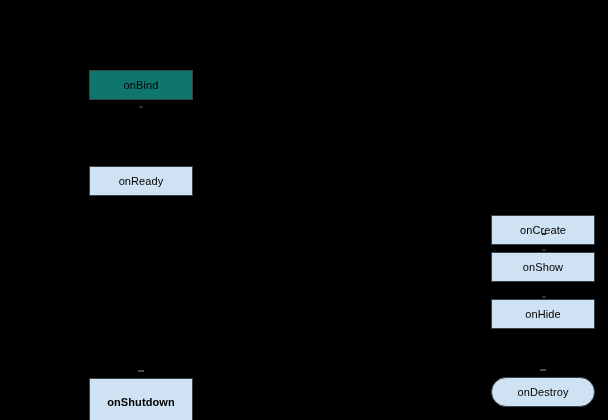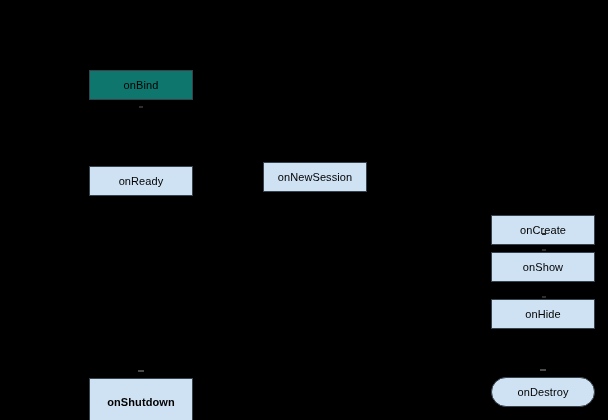--- a/index.html
+++ b/index.html
@@ -33,21 +33,20 @@
   .artifact {
     position: absolute;
   }
 </style>
 </head>
 <body>
 
 <div class="diagram-canvas" style="width: 608px; height: 420px; background: rgb(0, 0, 0);">
   <div class="node" style="left: 89px; top: 70px; width: 104px; height: 30px; background: #0f766e; border-color: rgb(54, 66, 76); color: rgb(0, 0, 0);">onBind</div>
   <div class="node" style="left: 89px; top: 119px; width: 104px; height: 30px; background: rgb(207, 226, 243); border-color: rgb(54, 66, 76); color: rgb(0, 0, 0); margin-top: 47px;">onReady</div>
-  <div class="node" style="left: 263px; top: 162px; width: 104px; height: 30px; background: rgb(207, 226, 243); border-color: rgb(54, 66, 76); color: rgb(0, 0, 0);">onNewSession</div>
   <div class="node" style="left: 491px; top: 215px; width: 104px; height: 30px; background: rgb(207, 226, 243); border-color: rgb(54, 66, 76); color: rgb(0, 0, 0);">onCreate</div>
   <div class="node" style="left: 491px; top: 252px; width: 104px; height: 30px; background: rgb(207, 226, 243); border-color: rgb(54, 66, 76); color: rgb(0, 0, 0);">onShow</div>
   <div class="node" style="left: 491px; top: 299px; width: 104px; height: 30px; background: rgb(207, 226, 243); border-color: rgb(54, 66, 76); color: rgb(0, 0, 0);">onHide</div>
   <div class="node" style="left: 491px; top: 377px; width: 104px; height: 30px; background: rgb(207, 226, 243); border-color: rgb(54, 66, 76); color: rgb(0, 0, 0); border-radius: 15px;">onDestroy</div>
   <div class="node" style="left: 89px; top: 378px; width: 104px; height: 48px; background: rgb(207, 226, 243); border-color: rgb(54, 66, 76); color: rgb(0, 0, 0); font-weight: bold;">onShutdown</div>
 <div class="artifact" style="left: 139px; top: 106px; width: 4px; height: 2px; background: rgb(46, 46, 46);"></div>
     <div class="artifact" style="left: 542px; top: 233px; width: 4px; height: 2px; background: rgb(46, 46, 46);"></div>
     <div class="artifact" style="left: 542px; top: 249px; width: 4px; height: 2px; background: rgb(46, 46, 46);"></div>
     <div class="artifact" style="left: 542px; top: 296px; width: 4px; height: 2px; background: rgb(46, 46, 46);"></div>
     <div class="artifact" style="left: 540px; top: 369px; width: 6px; height: 2px; background: rgb(74, 74, 74);"></div>

